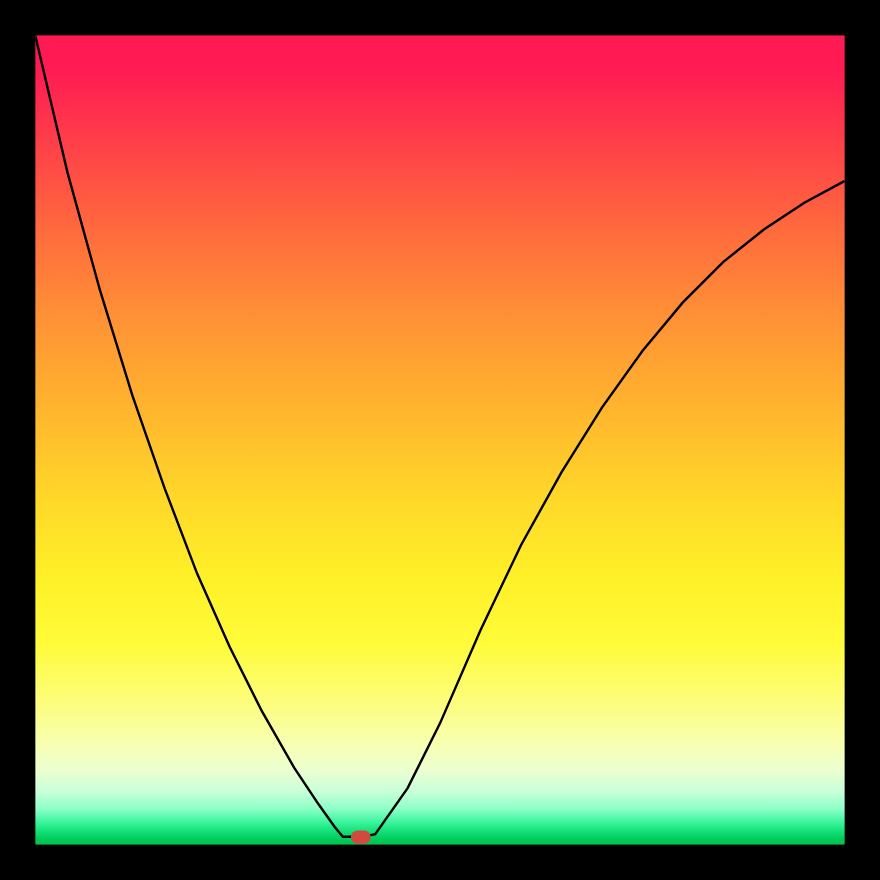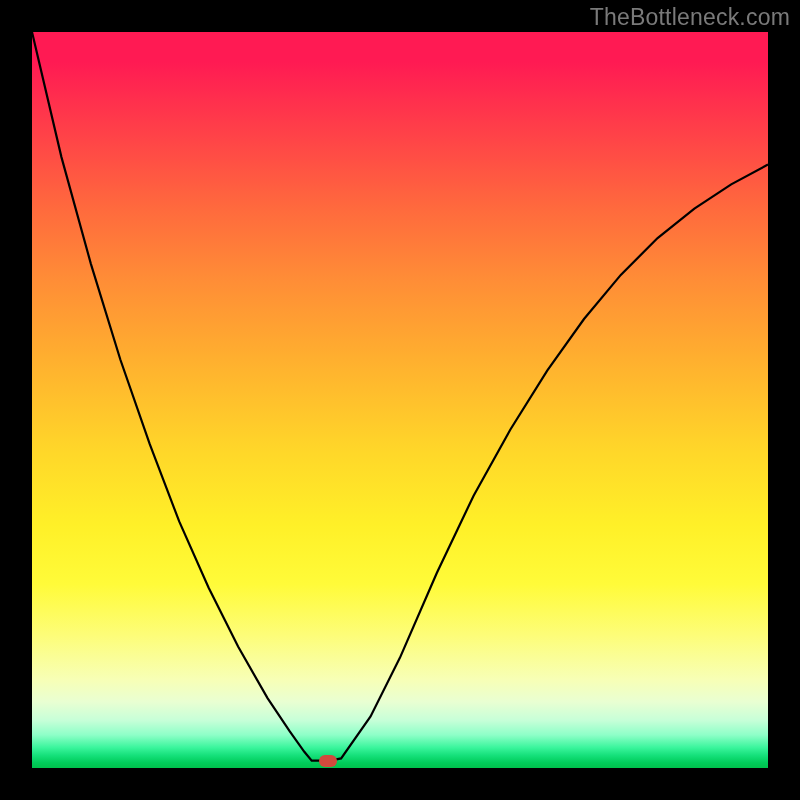--- a/index.html
+++ b/index.html
@@ -72,21 +72,20 @@
     font-size: 23px;
     letter-spacing: 0.2px;
     font-weight: 400;
     user-select: none;
   }
 </style>
 </head>
 <body>
 
 <div class="frame">
-  <div class="watermark">TheBottleneck.com</div>
 
   <div class="plot">
     <div class="gradient-fill"></div>
     <svg class="curve-svg" viewBox="0 0 736 736" preserveAspectRatio="none">
       <path id="curve-path" d="M 0.00 0.00 L 29.44 125.12 L 58.88 231.84 L 88.32 327.52 L 117.76 412.16 L 147.20 489.44 L 176.64 555.68 L 206.08 614.56 L 235.52 666.08 L 257.60 699.20 L 272.32 719.81 L 279.68 728.64 L 279.68 728.64 L 287.04 728.64 L 294.40 728.64 L 301.76 727.90 L 309.12 726.43 L 309.12 726.43 L 338.56 684.48 L 368.00 625.60 L 404.80 540.96 L 441.60 463.68 L 478.40 397.44 L 515.20 338.56 L 552.00 287.04 L 588.80 242.88 L 625.60 206.08 L 662.40 176.64 L 699.20 152.35 L 736.00 132.48" fill="none" stroke="#000000" stroke-width="2.2"></path>
     </svg>
     <div class="marker" id="marker" style="left: 295.872px; top: 729.008px; background: rgb(210, 74, 61);"></div>
   </div>
 </div>
 

